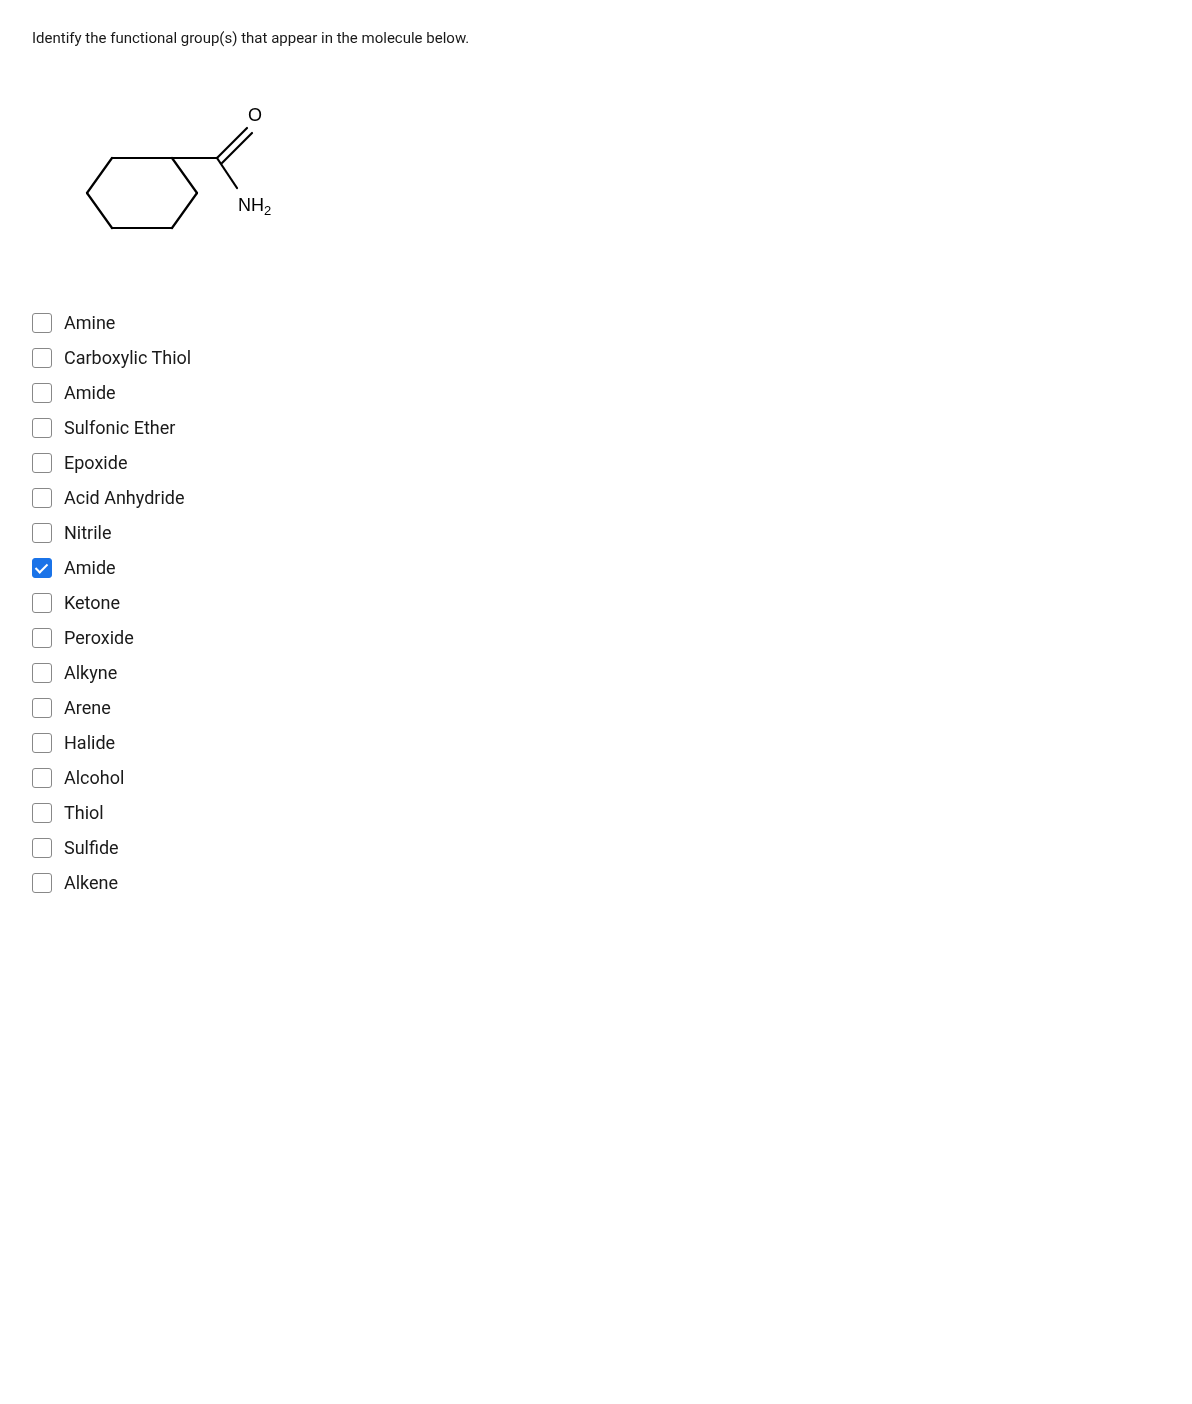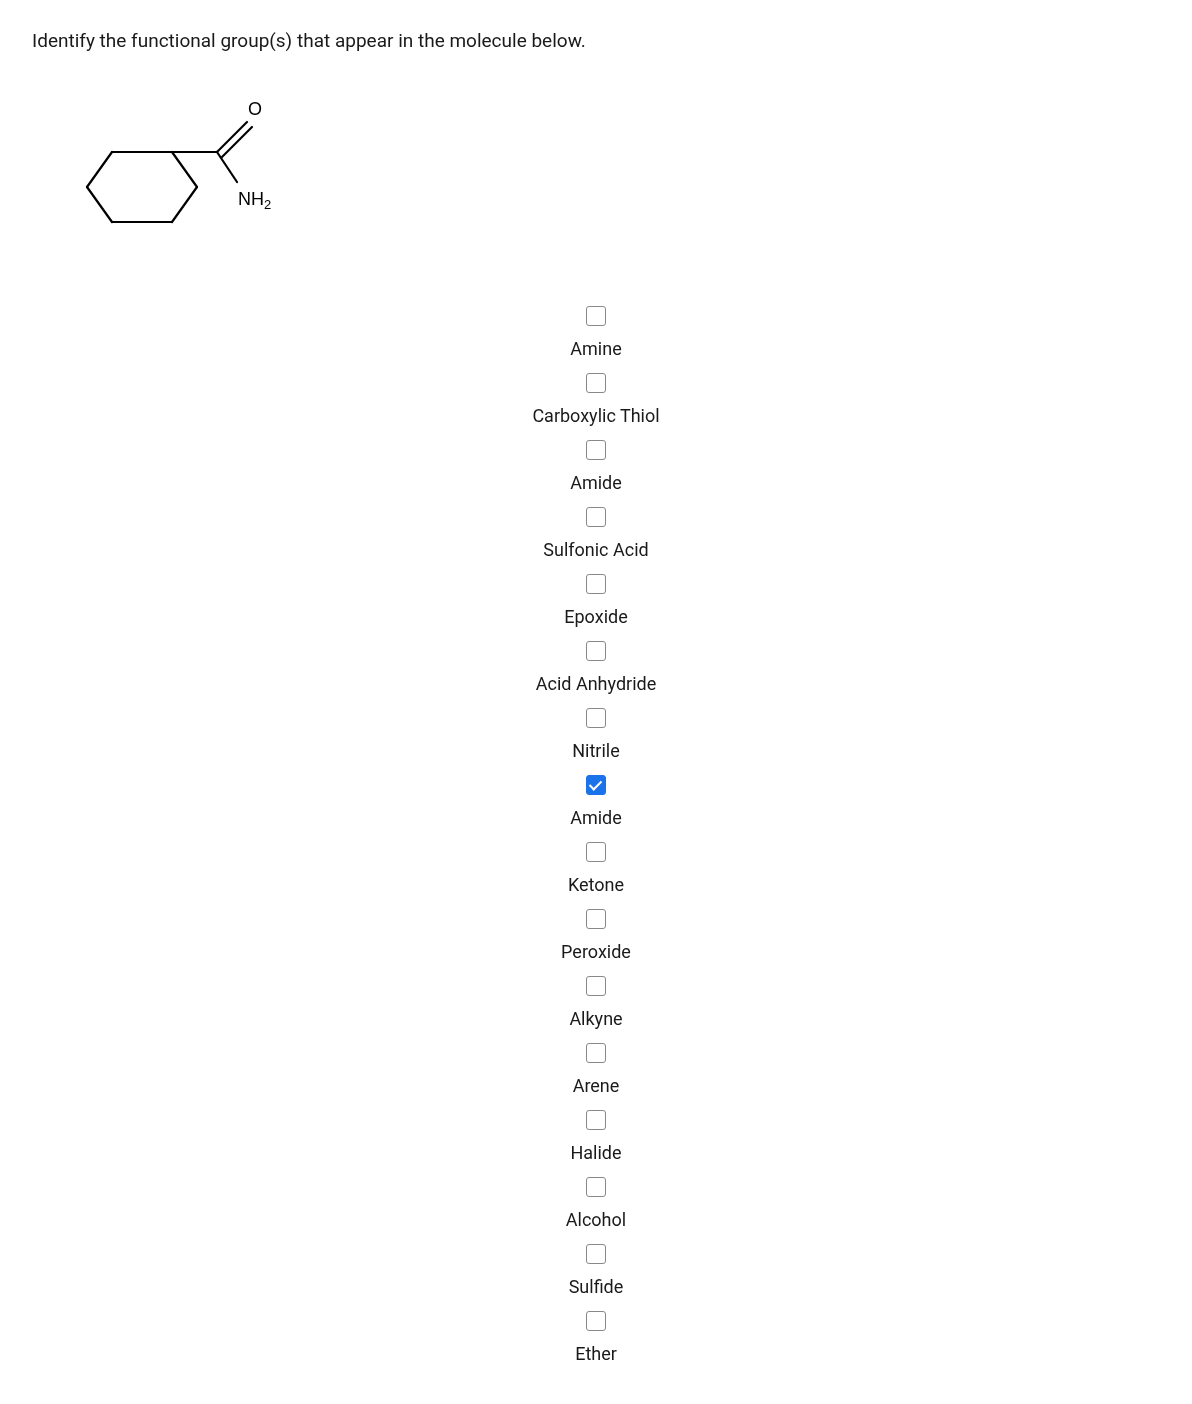--- a/index.html
+++ b/index.html
@@ -11,22 +11,22 @@
     body {
       font-family: -apple-system, BlinkMacSystemFont, 'Segoe UI', Roboto, sans-serif;
       font-size: 18px;
       color: #1a1a1a;
       background: #ffffff;
       padding: 28px 32px;
       max-width: 1192px;
     }
 
     .question-text {
-      font-size: 19px;
-      margin-bottom: 12px;
+      font-size: 15px;
+      margin-bottom: 24px;
       line-height: 1.4;
     }
 
     .molecule-container {
       margin-bottom: 32px;
       padding-left: 20px;
     }
 
     .molecule-svg {
       display: block;
@@ -37,21 +37,20 @@
       padding: 0;
       margin: 0;
     }
 
     .option-item {
       display: flex;
       align-items: center;
       padding: 7px 0;
       gap: 12px;
       cursor: pointer;
-      flex-direction: column;
     }
 
     .option-item label {
       font-size: 18px;
       cursor: pointer;
       user-select: none;
     }
 
     .checkbox-wrap {
       position: relative;
@@ -139,21 +138,21 @@
     <li class="option-item">
       <div class="checkbox-wrap">
         <input type="checkbox" id="cb-ester" style="">
       </div>
       <label for="cb-ester">Amide</label>
     </li>
     <li class="option-item">
       <div class="checkbox-wrap">
         <input type="checkbox" id="cb-sulfonic-acid" style="">
       </div>
-      <label for="cb-sulfonic-acid">Sulfonic Acid</label>
+      <label for="cb-sulfonic-acid">Sulfonic Ether</label>
     </li>
     <li class="option-item">
       <div class="checkbox-wrap">
         <input type="checkbox" id="cb-epoxide" style="">
       </div>
       <label for="cb-epoxide">Epoxide</label>
     </li>
     <li class="option-item">
       <div class="checkbox-wrap">
         <input type="checkbox" id="cb-acid-anhydride" style="">
@@ -203,23 +202,29 @@
       <label for="cb-halide">Halide</label>
     </li>
     <li class="option-item">
       <div class="checkbox-wrap">
         <input type="checkbox" id="cb-alcohol" style="">
       </div>
       <label for="cb-alcohol">Alcohol</label>
     </li>
     <li class="option-item">
       <div class="checkbox-wrap">
+        <input type="checkbox" id="cb-thiol" style="">
+      </div>
+      <label for="cb-thiol">Thiol</label>
+    </li>
+    <li class="option-item">
+      <div class="checkbox-wrap">
         <input type="checkbox" id="cb-sulfide" style="">
       </div>
       <label for="cb-sulfide">Sulfide</label>
     </li>
     <li class="option-item">
       <div class="checkbox-wrap">
         <input type="checkbox" id="cb-ether" style="">
       </div>
-      <label for="cb-ether">Ether</label>
+      <label for="cb-ether">Alkene</label>
     </li>
   </ul>
 
 </body></html>

